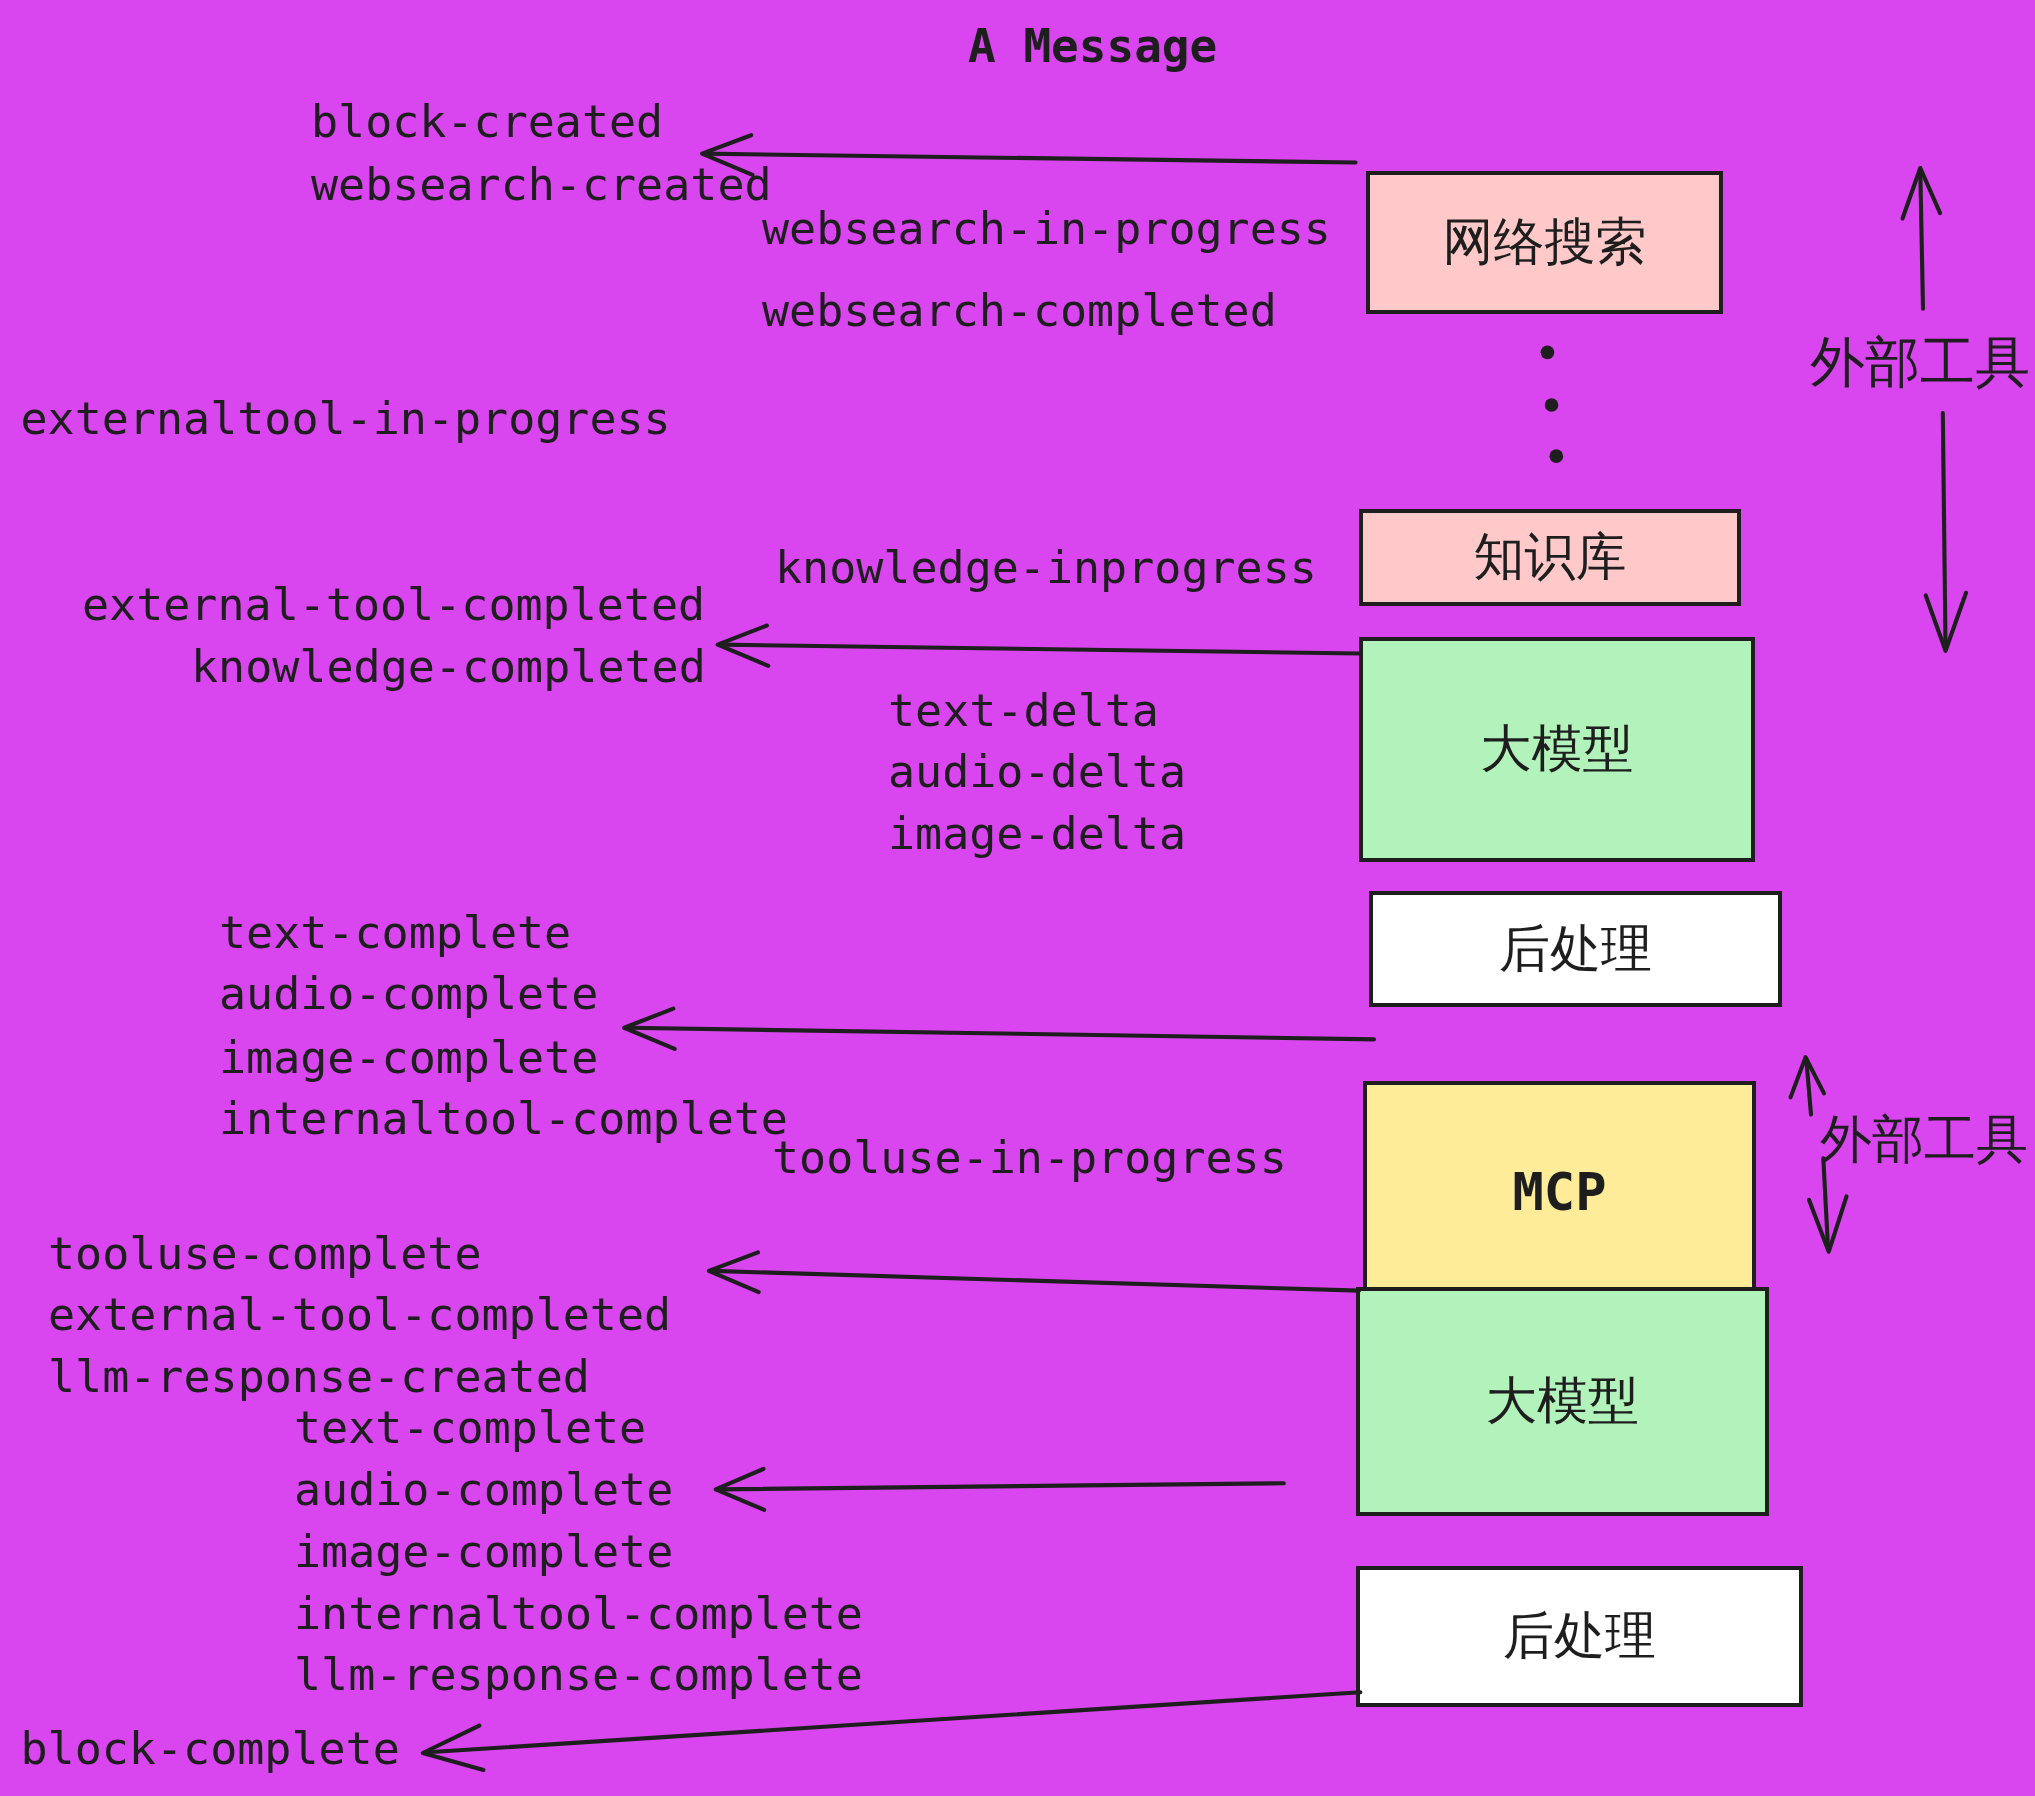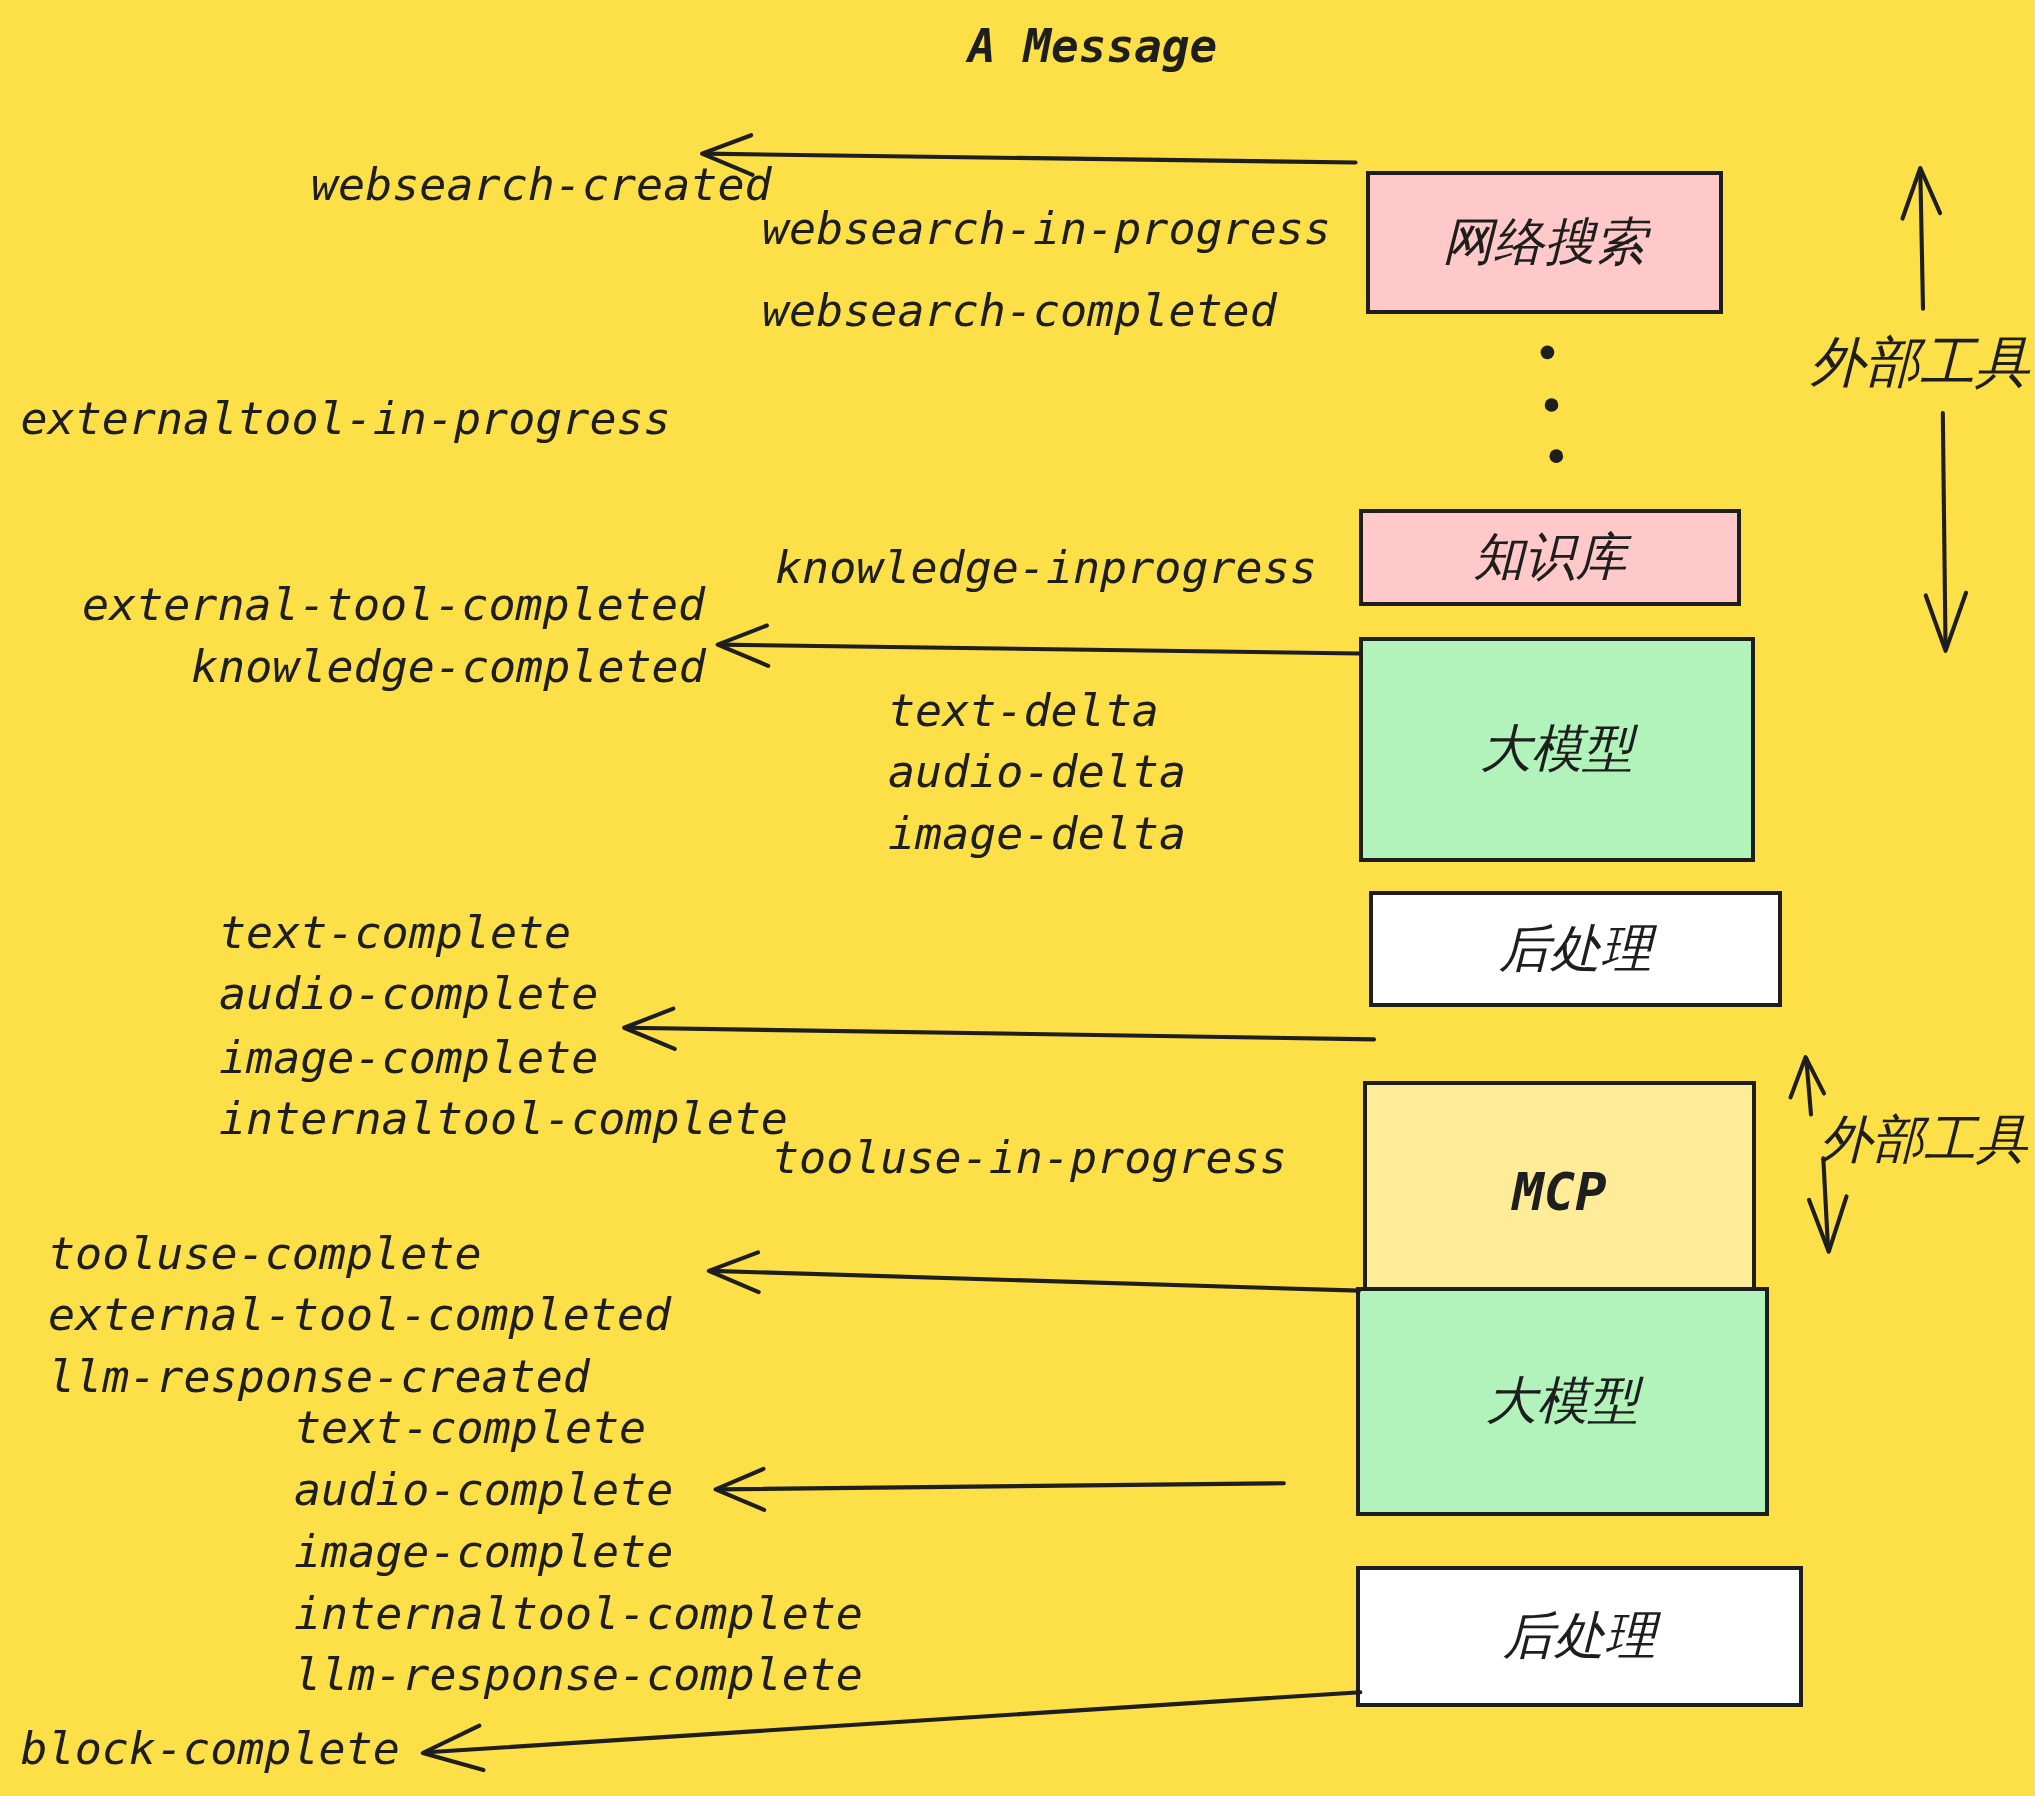--- a/index.html
+++ b/index.html
@@ -1,17 +1,17 @@
 <!DOCTYPE html>
 <html style="font-size:11px"><head>
 <meta charset="utf-8">
 <style>
   html,body{margin:0;padding:0;background:#ffffff;}
-  #canvas{position:relative;width:2035px;height:1796px;background:#fde047;
-          font-family:"DejaVu Sans Mono","Liberation Mono",monospace;color:#1e1e1e;overflow:hidden;font-style:italic;}
+  #canvas{position:relative;width:2035px;height:1796px;background:#d946ef;
+          font-family:"DejaVu Sans Mono","Liberation Mono",monospace;color:#1e1e1e;overflow:hidden;}
   .ev{position:absolute;font-size:45px;line-height:55px;white-space:nowrap;color:#1e1e1e;}
   .title{position:absolute;font-size:46px;font-weight:bold;white-space:nowrap;color:#1e1e1e;}
   .box{position:absolute;border:4.1px solid #1e1e1e;display:flex;align-items:center;justify-content:center;
        box-sizing:border-box;}
   .box .lbl{font-family:"DejaVu Sans","Liberation Sans",sans-serif;font-size:51px;color:#1e1e1e;white-space:nowrap;}
   .box .lbl.mono{font-family:"DejaVu Sans Mono","Liberation Mono",monospace;font-weight:bold;font-size:52px;}
   .fill-pink{background:#ffc9c9;}
   .fill-green{background:#b2f2bb;}
   .fill-yellow{background:#ffec99;margin-top:48px;}
   .fill-white{background:#ffffff;}
@@ -21,20 +21,21 @@
   svg.overlay path{stroke:#1e1e1e;stroke-width:6;fill:none;stroke-linecap:round;stroke-linejoin:round;}
   svg.overlay circle{fill:#1e1e1e;stroke:none;}
 </style>
 </head>
 <body>
 
 <div id="canvas">
 
   <div class="title" style="left:968px;top:19px;">A Message</div>
 
+  <div class="ev" style="left:311px;top:94px;">block-created</div>
   <div class="ev" style="left:311px;top:157px;">websearch-created</div>
   <div class="ev" style="left:762px;top:201px;">websearch-in-progress</div>
   <div class="ev" style="left:762px;top:283px;">websearch-completed</div>
   <div class="ev" style="left:20.5px;top:391px;">externaltool-in-progress</div>
   <div class="ev" style="left:775px;top:540px;">knowledge-inprogress</div>
   <div class="ev" style="left:82px;top:577px;">external-tool-completed</div>
   <div class="ev" style="left:191px;top:639px;">knowledge-completed</div>
   <div class="ev" style="left:888px;top:683px;">text-delta</div>
   <div class="ev" style="left:888px;top:744px;text-align:center;">audio-delta</div>
   <div class="ev" style="left:888px;top:806px;">image-delta</div>

